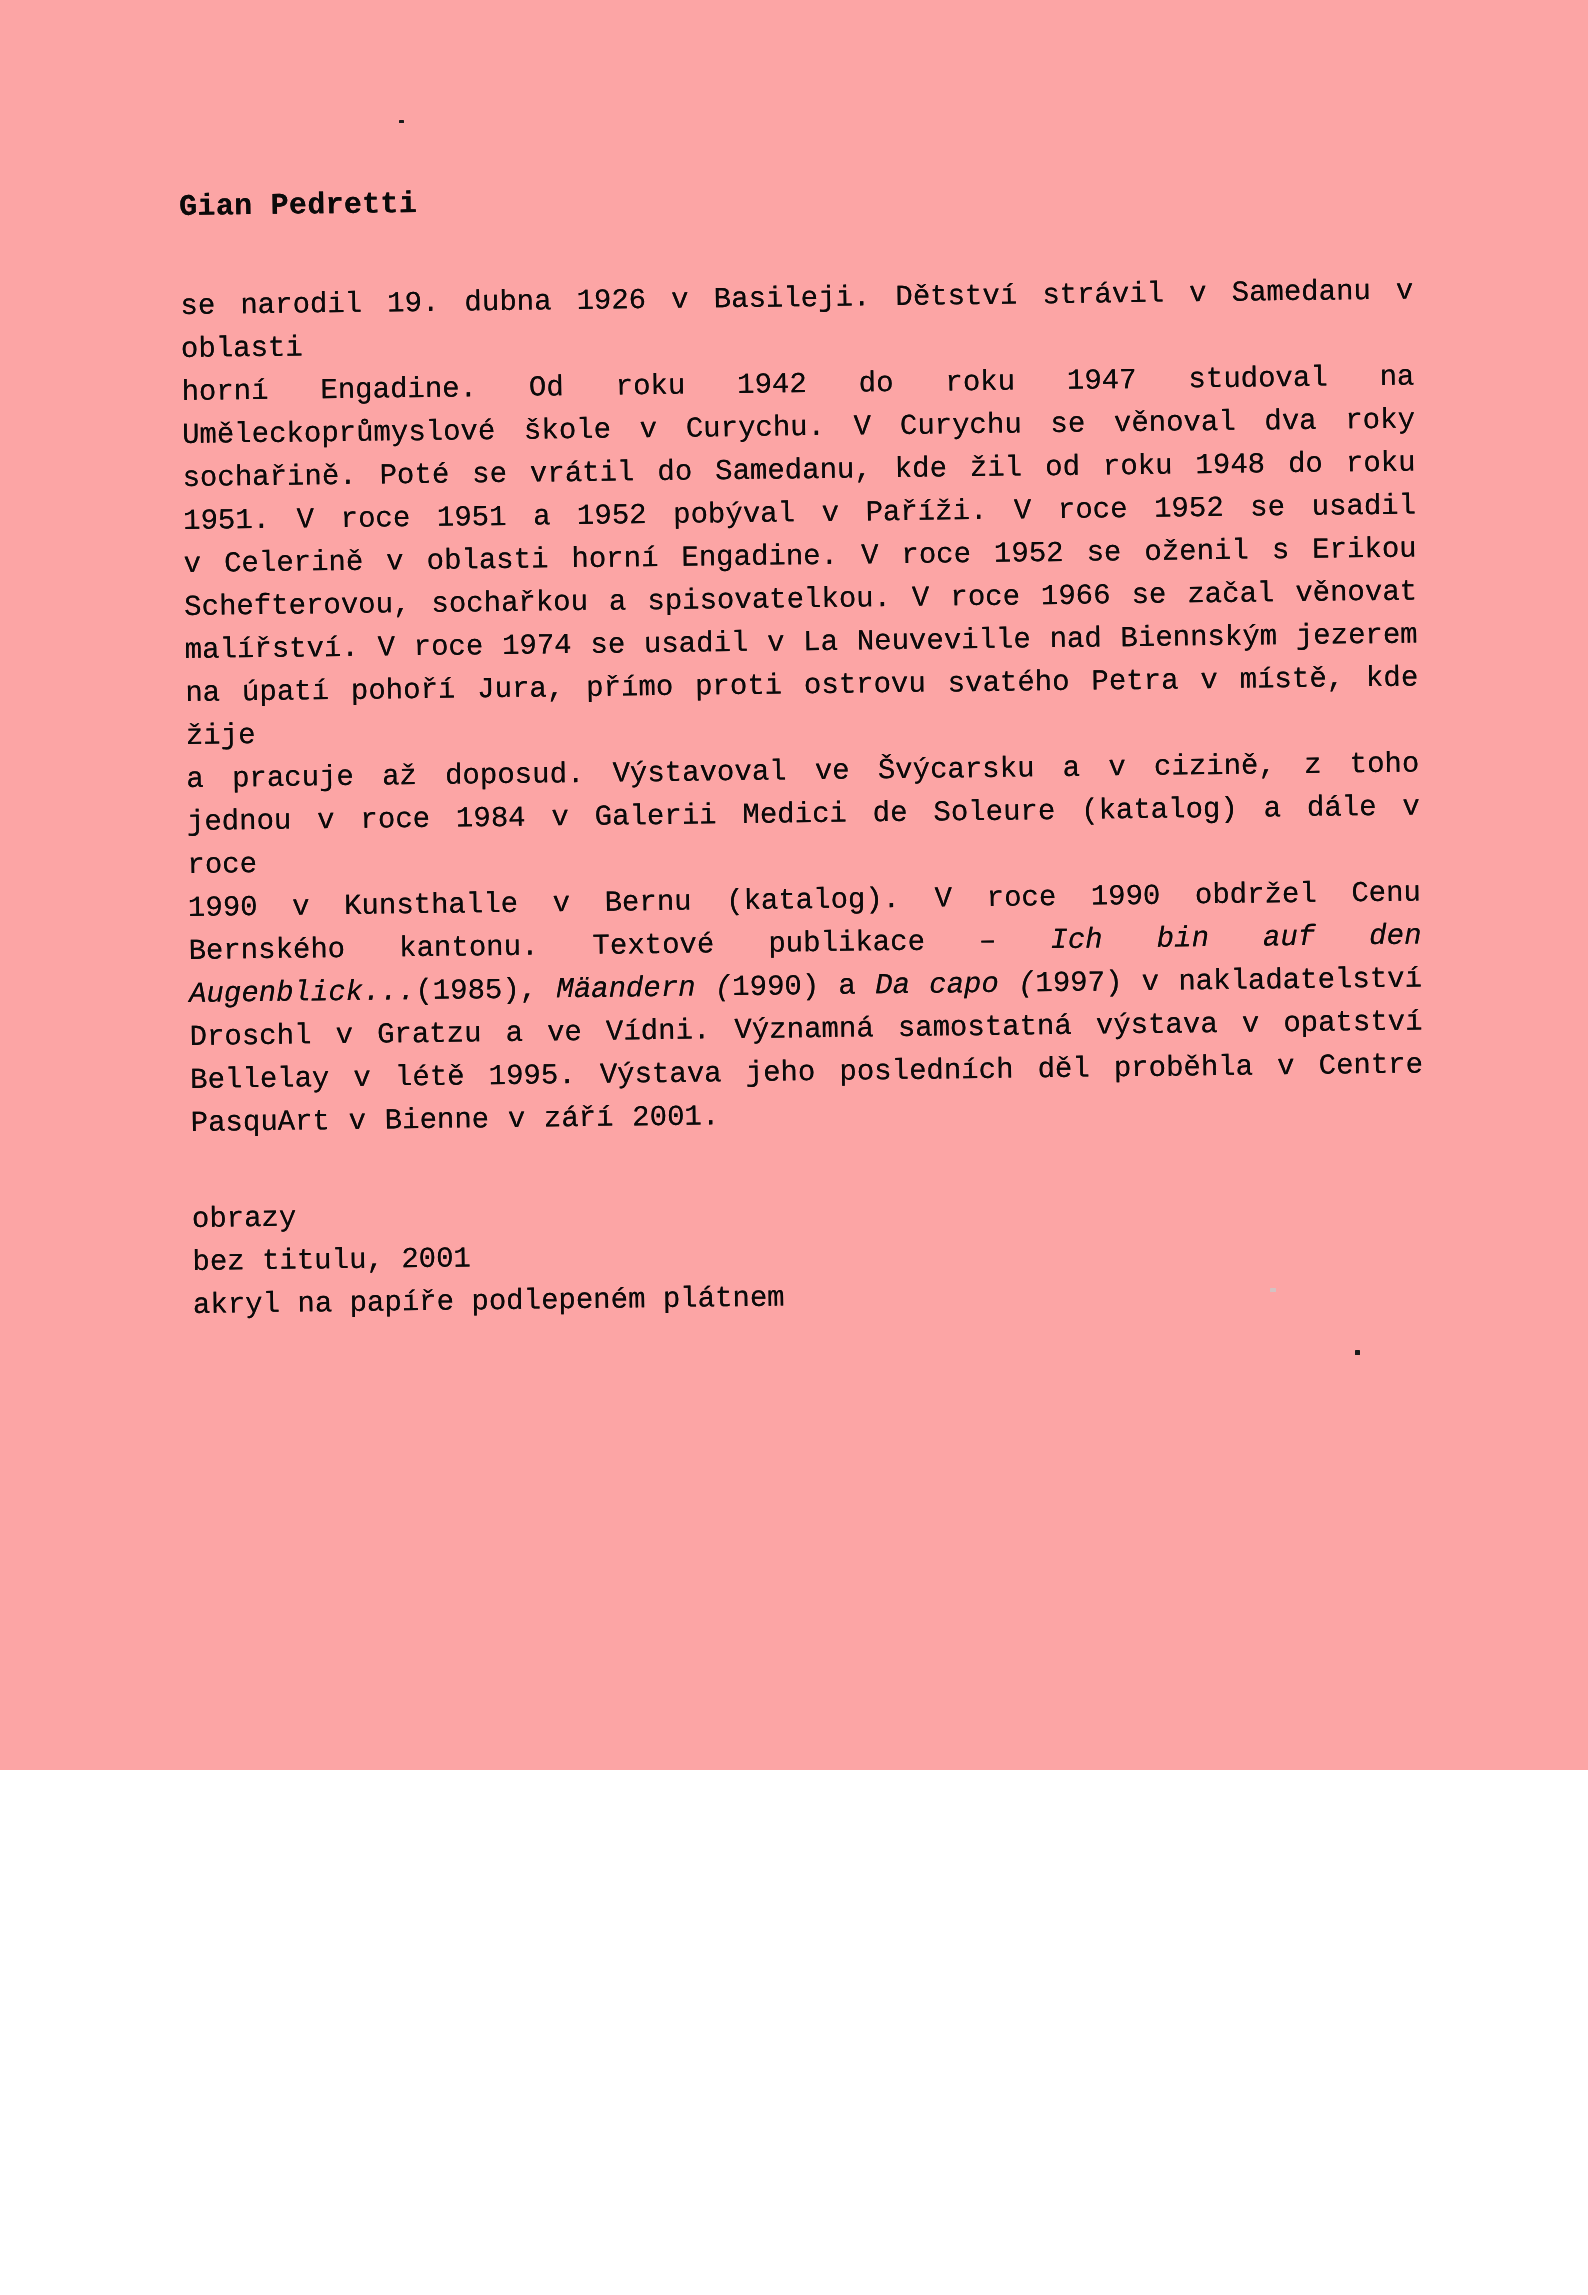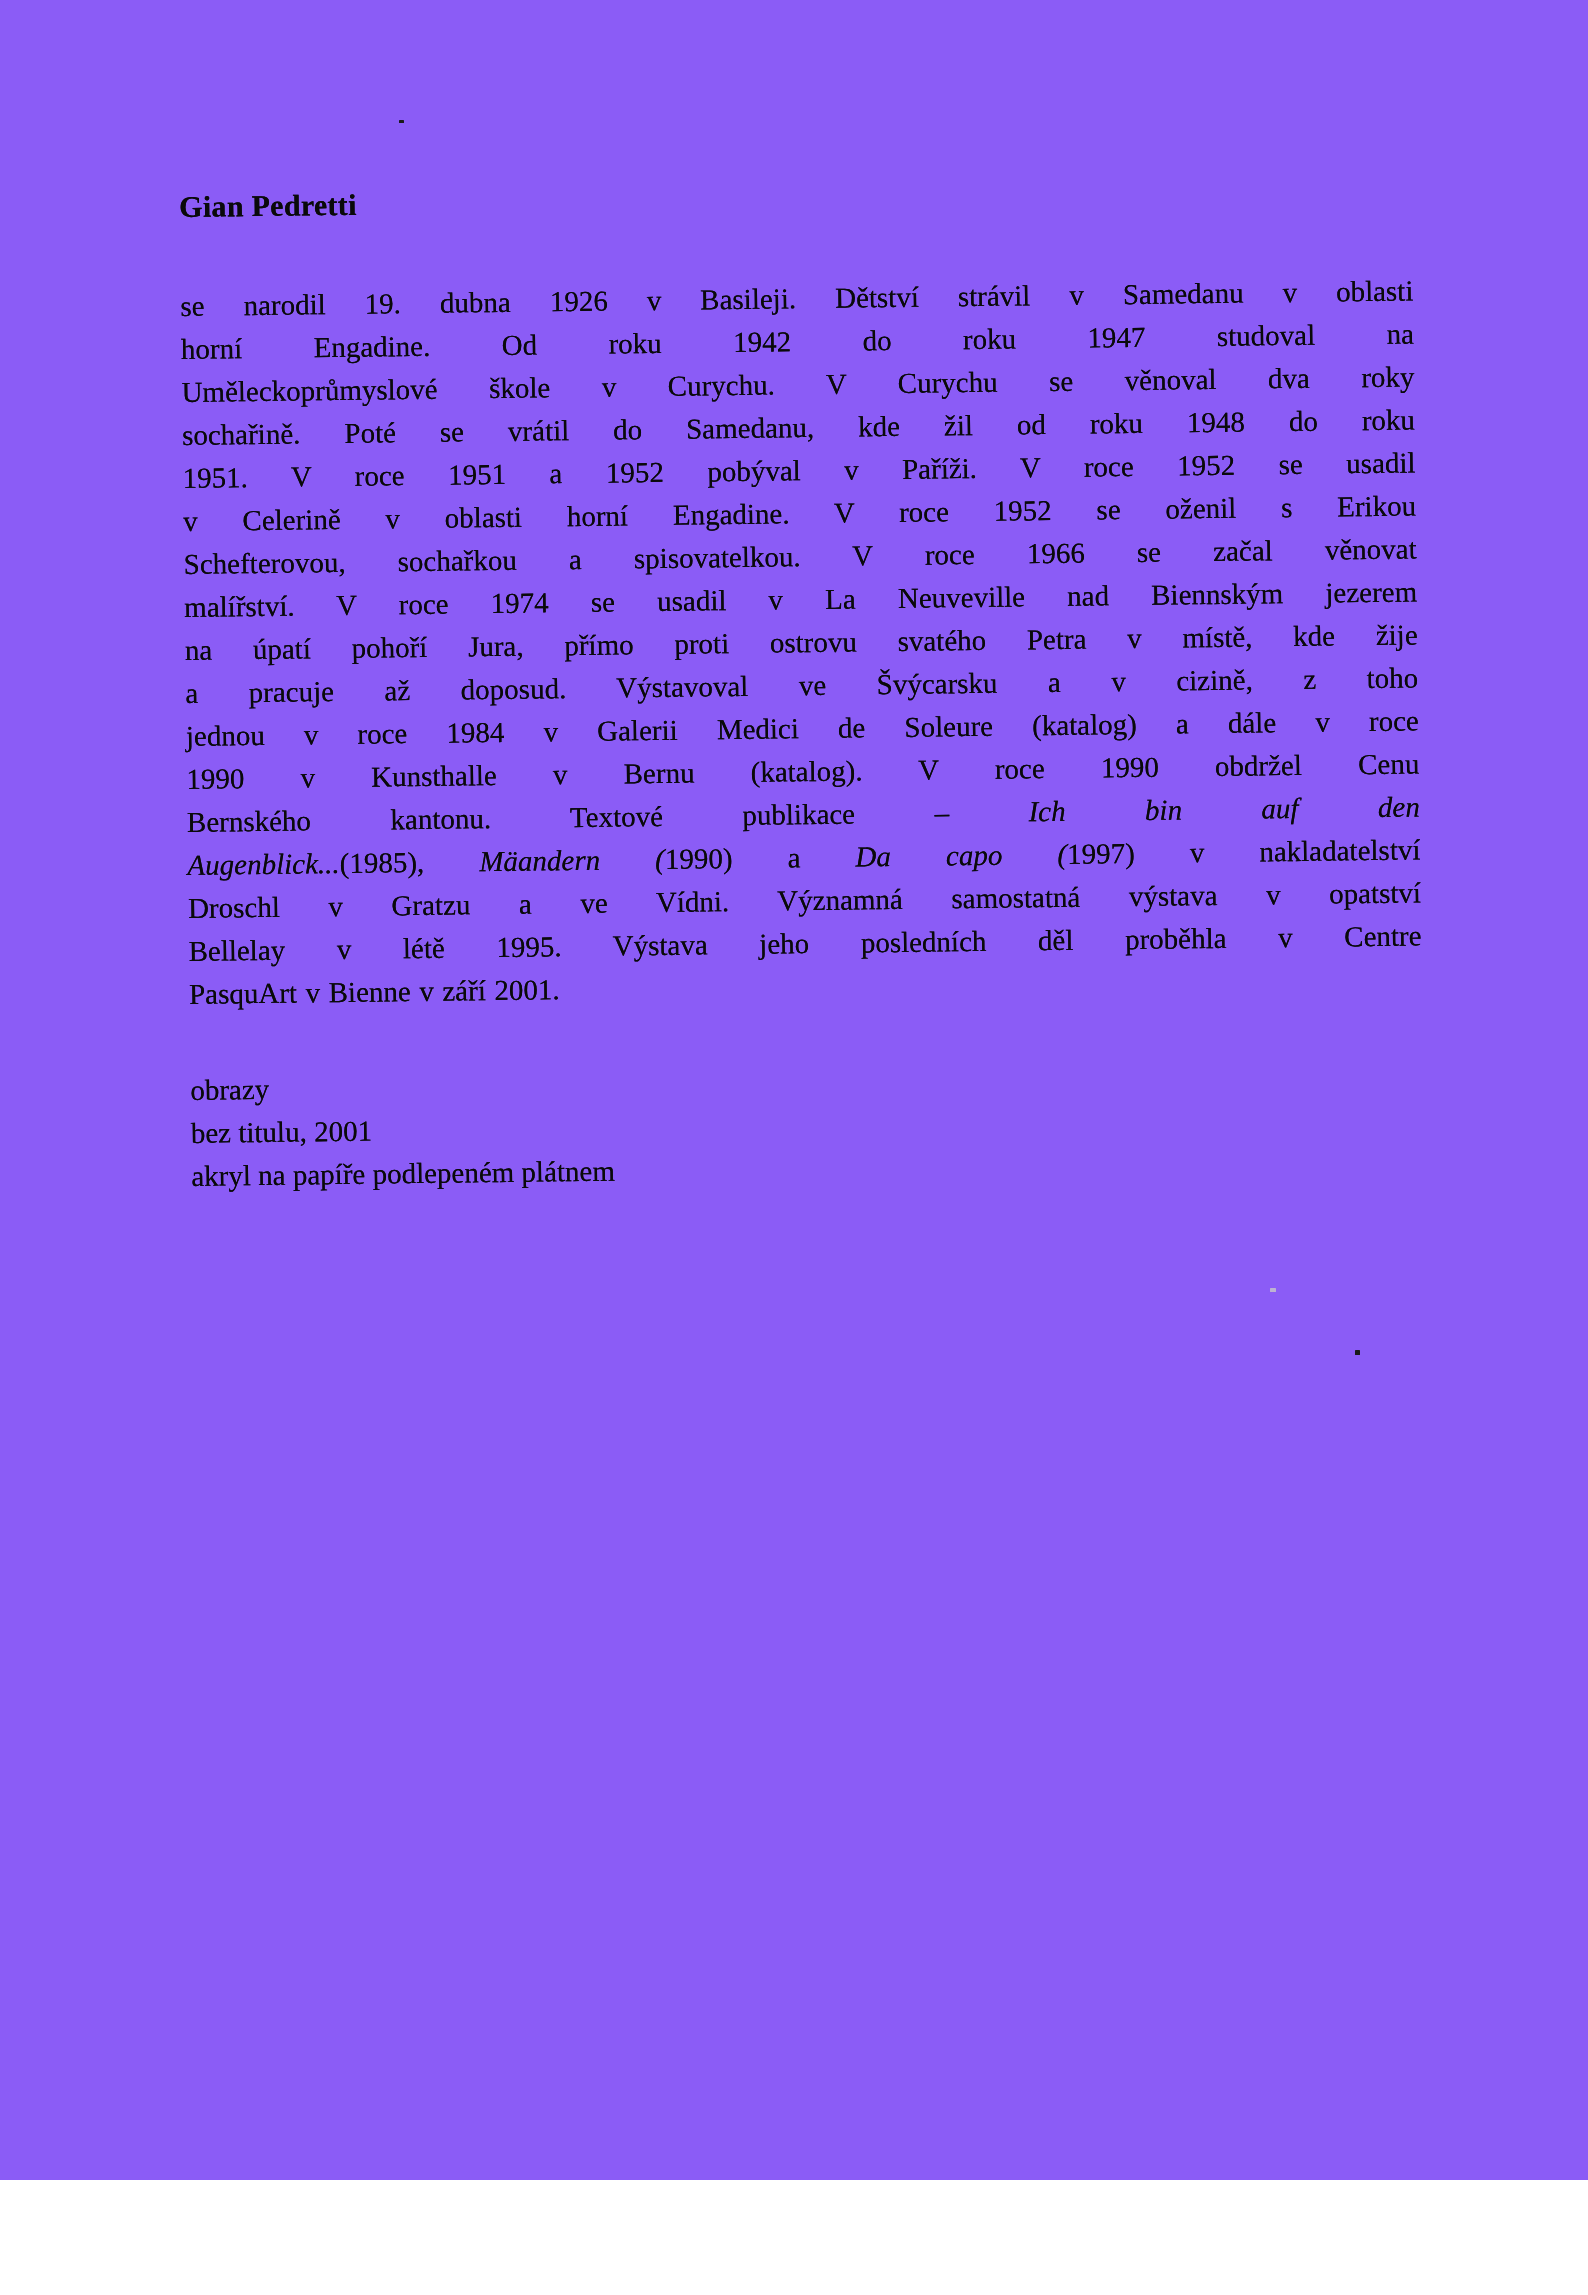--- a/index.html
+++ b/index.html
@@ -3,24 +3,24 @@
 <meta charset="utf-8">
 <style>
   html, body {
     margin: 0;
     padding: 0;
     background: #ffffff;
   }
   .page {
     position: relative;
     width: 1589px;
-    height: 2180px;
-    background: #8b5cf6;
+    height: 1770px;
+    background: #fca5a5;
     overflow: hidden;
-    font-family: Liberation Serif, serif;
+    font-family: Liberation Mono, monospace;
     color: #0a0a0a;
   }
   .content {
     position: absolute;
     left: 179px;
     top: 191px;
     width: 1233px;
     transform: rotate(-0.72deg);
     transform-origin: 0 0;
     text-shadow: 0 0 0.4px rgba(0,0,0,0.85);

